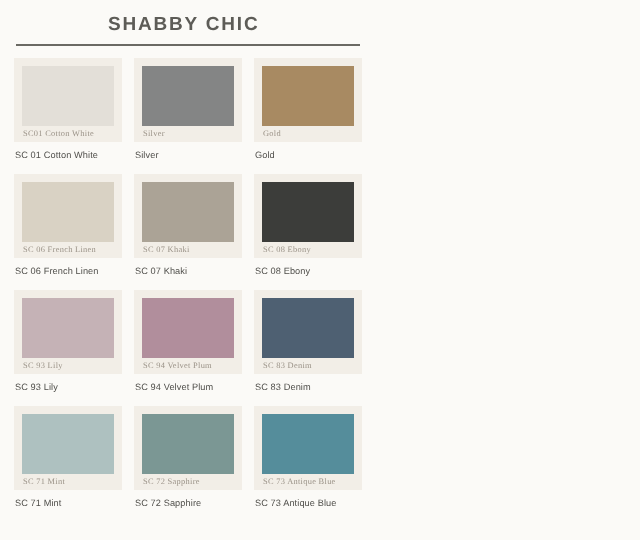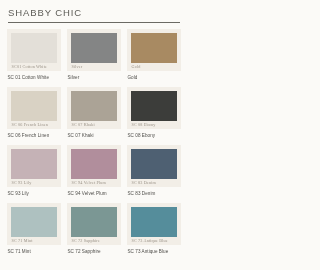--- a/index.html
+++ b/index.html
@@ -15,23 +15,24 @@
     font-family: "Liberation Sans", sans-serif;
     color: #4a4a46;
     padding: 7px 7px 0 7px;
   }
 
   
   .page-title {
     font-size: 9.5px;
     letter-spacing: 0.9px;
     color: #5d5c57;
-    font-weight: 400;
+    font-weight: 700;
     padding-left: 1px;
     line-height: 11px;
+    margin-left: 46px;
   }
 
   .title-rule {
     height: 1px;
     background: #6b6a64;
     margin: 4px 1px 0 1px;
   }
 
   
   .swatch-grid {

